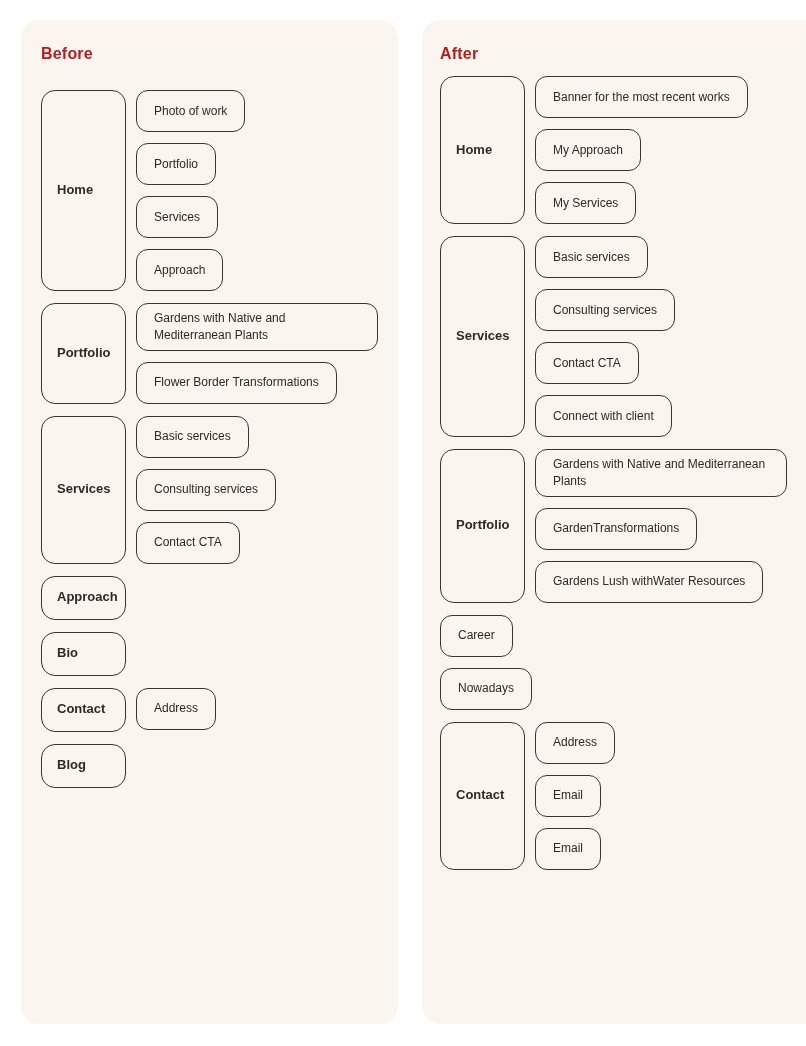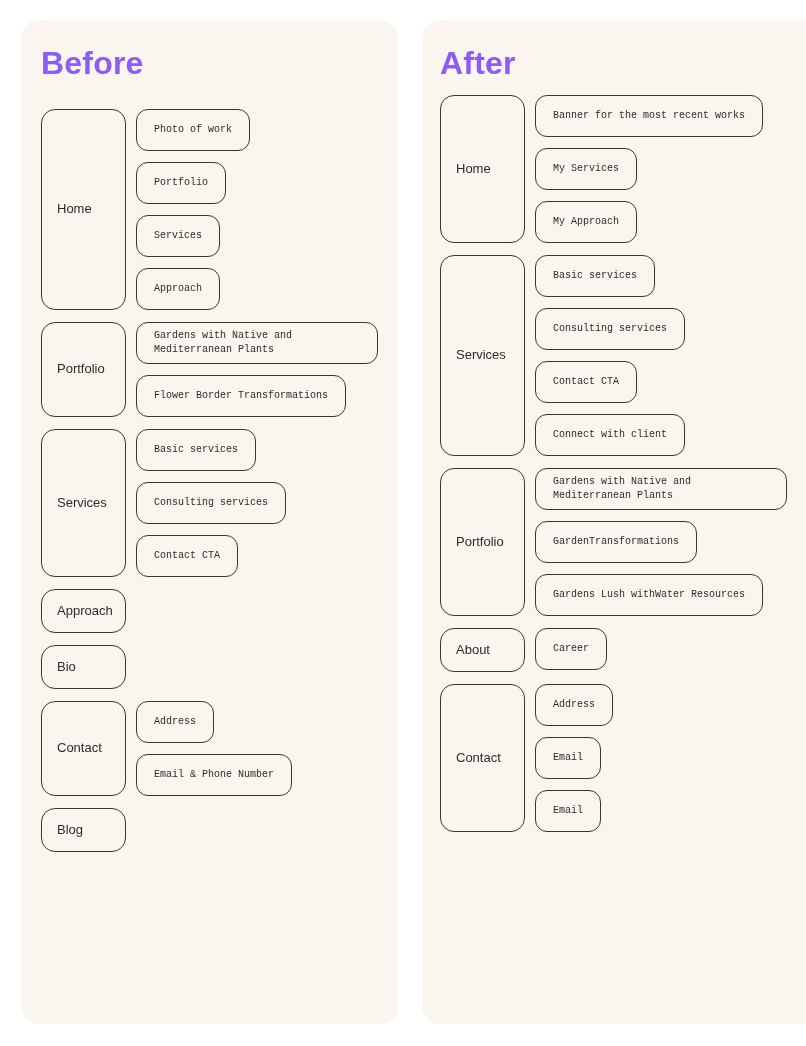--- a/index.html
+++ b/index.html
@@ -21,54 +21,54 @@
     position:absolute;top:20px;
     background:var(--panel-bg);
     border-radius:18px;
     padding:25px 20px 20px 20px;
     overflow:hidden;
   }
   .panel-before{left:21px;width:377px;height:1004px;}
   .panel-after{left:422px;width:416px;height:1004px;padding-left:18px;}
   .panel-title{
     margin:0 0 27px 0;
-    font-size:32px;
+    font-size:16px;
     font-weight:600;
     letter-spacing:0.2px;
-    color:#8b5cf6;
+    color:#b91c1c;
   }
   .panel-after .panel-title{margin-bottom:13px;}
   .sections{display:flex;flex-direction:column;gap:12px;align-items:flex-start;}
   .section-row{display:flex;gap:10px;align-items:stretch;}
   .parent-node{
     flex:0 0 85px;
     width:85px;
     min-height:44px;
     border:1px solid var(--outline);
     border-radius:14px;
     display:flex;align-items:center;
     padding:0 6px 0 15px;
     font-size:13px;
     line-height:1.3;
     background:transparent;
+    font-weight:bold;
   }
   .children{
     display:flex;flex-direction:column;gap:11px;align-items:flex-start;
   }
   .chip{
     border:1px solid var(--outline);
     border-radius:12px;
     min-height:42px;
     max-width:252px;
     display:flex;align-items:center;
     padding:6px 17px;
-    font-size:10px;
+    font-size:12px;
     line-height:1.4;
     background:transparent;
-    font-family:Liberation Mono, monospace;
   }
 </style>
 </head>
 <body>
 
 <div class="canvas">
 
   <section class="panel panel-before">
     <h2 class="panel-title">Before</h2>
     <div class="sections">
@@ -99,61 +99,60 @@
         <div class="section-row">
           <div class="parent-node">Approach</div>
         </div>
         <div class="section-row">
           <div class="parent-node">Bio</div>
         </div>
         <div class="section-row">
           <div class="parent-node">Contact</div>
           <div class="children">
             <div class="chip">Address</div>
-            <div class="chip">Email &amp; Phone Number</div>
           </div>
         </div>
         <div class="section-row">
           <div class="parent-node">Blog</div>
         </div>
       </div>
   </section>
 
   <section class="panel panel-after">
     <h2 class="panel-title">After</h2>
     <div class="sections">
         <div class="section-row">
           <div class="parent-node">Home</div>
           <div class="children">
             <div class="chip">Banner for the most recent works</div>
+            <div class="chip">My Approach</div>
             <div class="chip">My Services</div>
-            <div class="chip">My Approach</div>
           </div>
         </div>
         <div class="section-row">
           <div class="parent-node">Services</div>
           <div class="children">
             <div class="chip">Basic services</div>
             <div class="chip">Consulting services</div>
             <div class="chip">Contact CTA</div>
             <div class="chip">Connect with client</div>
           </div>
         </div>
         <div class="section-row">
           <div class="parent-node">Portfolio</div>
           <div class="children">
             <div class="chip">Gardens with Native and Mediterranean Plants</div>
             <div class="chip">GardenTransformations</div>
             <div class="chip">Gardens Lush withWater Resources</div>
           </div>
         </div>
         <div class="section-row">
-          <div class="parent-node">About</div>
           <div class="children">
             <div class="chip">Career</div>
+            <div class="chip">Nowadays</div>
           </div>
         </div>
         <div class="section-row">
           <div class="parent-node">Contact</div>
           <div class="children">
             <div class="chip">Address</div>
             <div class="chip">Email</div>
             <div class="chip">Email</div>
           </div>
         </div>

